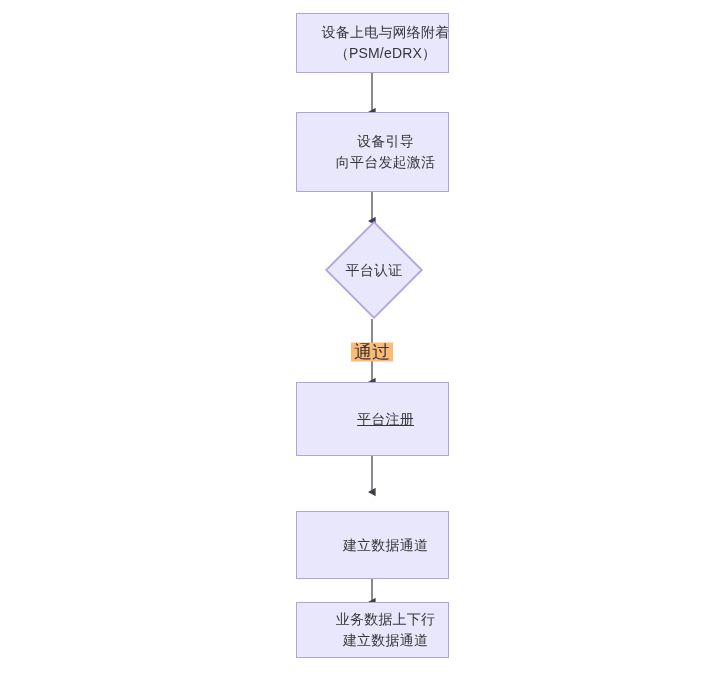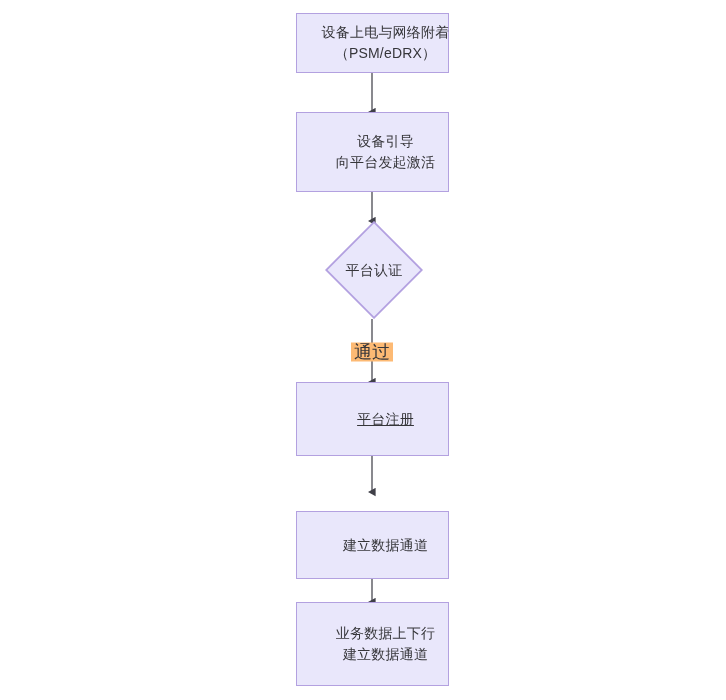--- a/index.html
+++ b/index.html
@@ -119,18 +119,18 @@
 </div>
 
 <div class="node" style="left: 296px; top: 382px; width: 153px; height: 74px; text-decoration: underline;">
   <span>平台注册</span>
 </div>
 
 <div class="node" style="left: 296px; top: 492px; width: 153px; height: 68px; margin-top: 19px;">
   <span>建立数据通道</span>
 </div>
 
-<div class="node" style="left: 296px; top: 602px; width: 153px; height: 84px;">
+<div class="node" style="left: 296px; top: 602px; width: 153px; height: 56px;">
   <span>业务数据上下行</span>
   <span class="line2">建立数据通道</span>
 </div>
 
 <div class="edge-label" style="left: 372px; top: 352px; transform: translate(-50%, -50%);">通过</div>
 
 </body></html>

